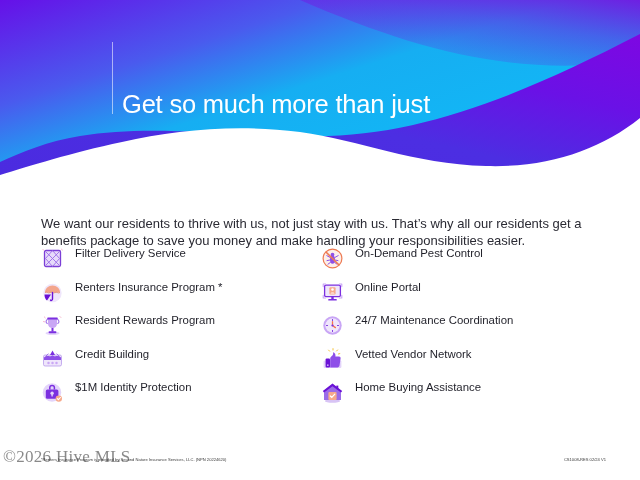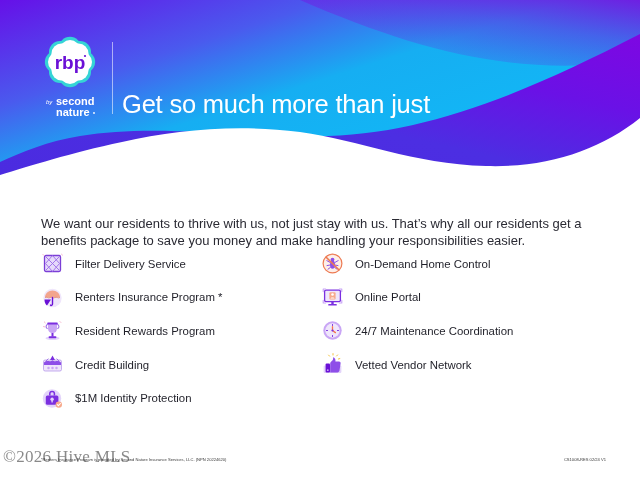--- a/index.html
+++ b/index.html
@@ -53,21 +53,21 @@
     font-family:"Liberation Sans", sans-serif;
   }
 
   
   .benefits{
     position:absolute;left:41px;top:247px;width:560px;
     display:flex;gap:0;
   }
   .col{width:280px;display:flex;flex-direction:column;}
   .bitem{
-    height:33.6px;display:flex;align-items:center;gap:11px;
+    height:33.6px;display:flex;gap:11px;
   }
   .bicon{
     width:23px;height:23px;flex:0 0 23px;position:relative;
     display:flex;align-items:center;justify-content:center;
   }
   .bicon svg{display:block;}
   .blabel{
     font-size:11.4px;color:#1f1f28;font-family:"Liberation Sans", sans-serif;
     white-space:nowrap;
   }
@@ -127,46 +127,20 @@
 
       <path d="M640,0 H300 C420,52 520,78 640,60 Z" fill="url(#gradTopRight)" opacity="0.85"></path>
 
       <path d="M640,34 C520,96 420,136 316,136 C226,136 150,124 80,136 C48,141 22,152 0,162 L0,175 H640 Z" fill="url(#gradRibbon)"></path>
 
       <path d="M0,175 H640 V118 C600,150 548,168 486,166 C412,164 360,140 300,132 C236,124 176,130 122,142 C70,153 30,166 0,175 Z" fill="#ffffff"></path>
     </svg>
 
     <div class="hero-inner">
 
-      <div class="logo-lockup">
-        <div class="logo-mark">
-          <svg width="58" height="58" viewBox="0 0 58 58">
-            <g transform="translate(29,29)">
-              <g fill="#35D4D6">
-                <rect x="-21" y="-21" width="42" height="42" rx="11"></rect>
-                <rect x="-21" y="-21" width="42" height="42" rx="11" transform="rotate(45)"></rect>
-              </g>
-              <g fill="#ffffff">
-                <rect x="-18.5" y="-18.5" width="37" height="37" rx="10"></rect>
-                <rect x="-18.5" y="-18.5" width="37" height="37" rx="10" transform="rotate(45)"></rect>
-              </g>
-            </g>
-            <text x="29" y="36" text-anchor="middle" font-family="'Liberation Sans', sans-serif" font-size="19" font-weight="700" fill="#6A0FD6">rbp</text>
-            <circle cx="44" cy="23" r="1.1" fill="#6A0FD6"></circle>
-          </svg>
-        </div>
-        <div class="logo-sub">
-          <svg width="60" height="26" viewBox="0 0 60 26">
-            <text x="6" y="11" font-family="'Liberation Sans', sans-serif" font-size="6" font-style="italic" fill="#ffffff">by</text>
-            <text x="16" y="12" font-family="'Liberation Sans', sans-serif" font-size="11" font-weight="700" fill="#ffffff">second</text>
-            <text x="16" y="23" font-family="'Liberation Sans', sans-serif" font-size="11" font-weight="700" fill="#ffffff">nature</text>
-            <circle cx="54" cy="20" r="0.9" fill="#ffffff"></circle>
-          </svg>
-        </div>
-      </div>
 
       <div class="divider"></div>
 
       <div class="headline">
         <span class="l1">Get so much more than just</span>
       </div>
 
     </div>
   </div>
 
@@ -258,21 +232,21 @@
             <g fill="#8E4FE8">
               <ellipse cx="11.5" cy="12.6" rx="2.5" ry="4.2"></ellipse>
               <circle cx="11.5" cy="7.6" r="1.9"></circle>
             </g>
             <g stroke="#8E4FE8" stroke-width="1" stroke-linecap="round">
               <path d="M9 10.4 L5.8 8.6 M14 10.4 L17.2 8.6 M9 13 L6 13.6 M14 13 L17 13.6 M9.4 15.4 L7 17.2 M13.6 15.4 L16 17.2"></path>
             </g>
             <path d="M5.2 5.2 L17.8 17.8" stroke="#ED7A52" stroke-width="1.6" stroke-linecap="round"></path>
           </svg>
         </span>
-        <span class="blabel">On-Demand Home Control</span>
+        <span class="blabel">On-Demand Pest Control</span>
       </div>
 
       <div class="bitem">
         <span class="bicon">
           <svg width="23" height="23" viewBox="0 0 23 23">
             <rect x="3.6" y="4.2" width="15.8" height="11.4" rx="1.4" fill="#EFE6FB" stroke="#7B2FE0" stroke-width="1.3"></rect>
             <rect x="8.4" y="6.3" width="6.2" height="7.2" rx="0.9" fill="#F7A98B"></rect>
             <circle cx="11.5" cy="8.5" r="1.3" fill="#fff"></circle>
             <path d="M9.3 12.6 C9.6 11.1 13.4 11.1 13.7 12.6 Z" fill="#fff"></path>
             <rect x="10.3" y="15.6" width="2.4" height="2.6" fill="#7B2FE0"></rect>
@@ -307,20 +281,33 @@
             <rect x="4.6" y="10.4" width="4.4" height="9" rx="1" fill="#6A11D6"></rect>
             <circle cx="6.8" cy="17.2" r="0.9" fill="#C9A6F5"></circle>
             <g stroke="#F4C23A" stroke-width="1" stroke-linecap="round">
               <path d="M12 2 V0.6 M15.6 3 L16.6 1.9 M8.6 3.2 L7.6 2.1 M17.4 6 L18.8 5.6"></path>
             </g>
           </svg>
         </span>
         <span class="blabel">Vetted Vendor Network</span>
       </div>
 
+      <div class="bitem">
+        <span class="bicon">
+          <svg width="23" height="23" viewBox="0 0 23 23">
+            <ellipse cx="11.5" cy="20" rx="7.6" ry="1.7" fill="#D8C4F5"></ellipse>
+            <path d="M11.5 3.2 L20 9.8 V19 H3 V9.8 Z" fill="#9B6BE8"></path>
+            <path d="M11.5 2.6 L21.2 10 L20 11.6 L11.5 5.2 L3 11.6 L1.8 10 Z" fill="#6A11D6"></path>
+            <rect x="7.4" y="11" width="8.2" height="8" rx="1" fill="#F7A98B"></rect>
+            <path d="M9.3 15 L10.8 16.5 L13.8 13.2" stroke="#fff" stroke-width="1.2" fill="none" stroke-linecap="round"></path>
+            <rect x="15.3" y="4.6" width="2" height="3.6" fill="#6A11D6"></rect>
+          </svg>
+        </span>
+        <span class="blabel">Home Buying Assistance</span>
+      </div>
 
     </div>
   </div>
 
   <div class="legal">*Renters Insurance Program is provided by Second Nature Insurance Services, LLC. (NPN 20224620)</div>
   <div class="code">CS1008-RES 02/24 V1</div>
 
   <div class="watermark">©2026 Hive MLS</div>
 
 </div>

